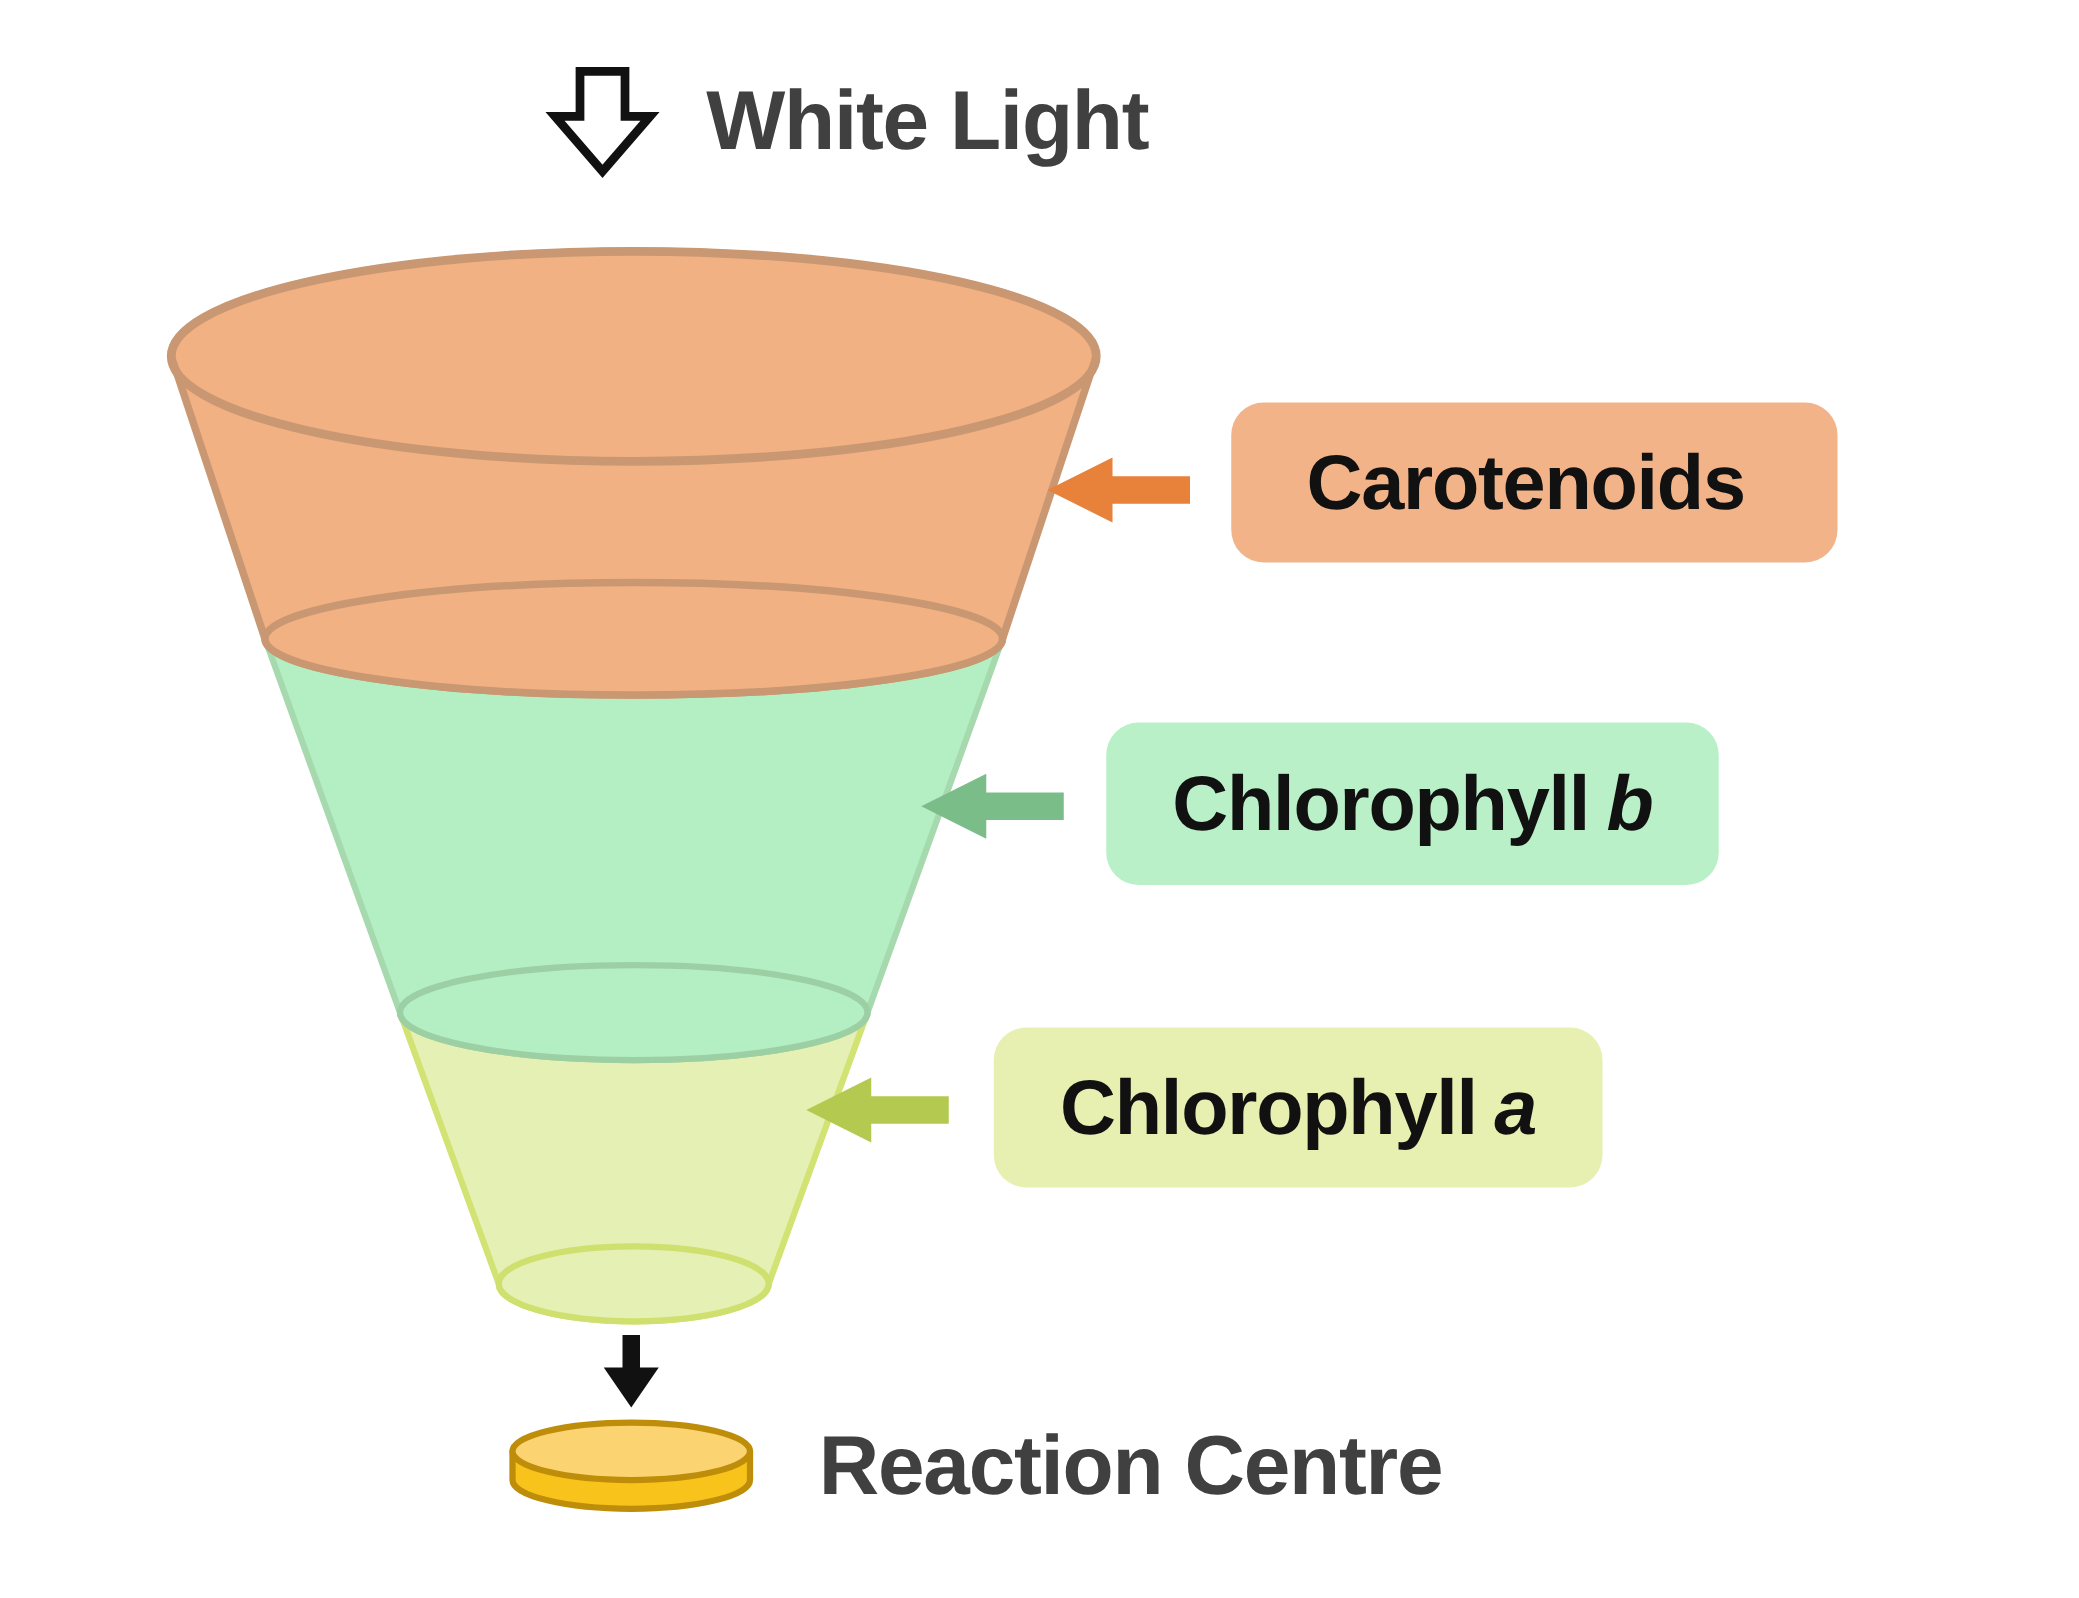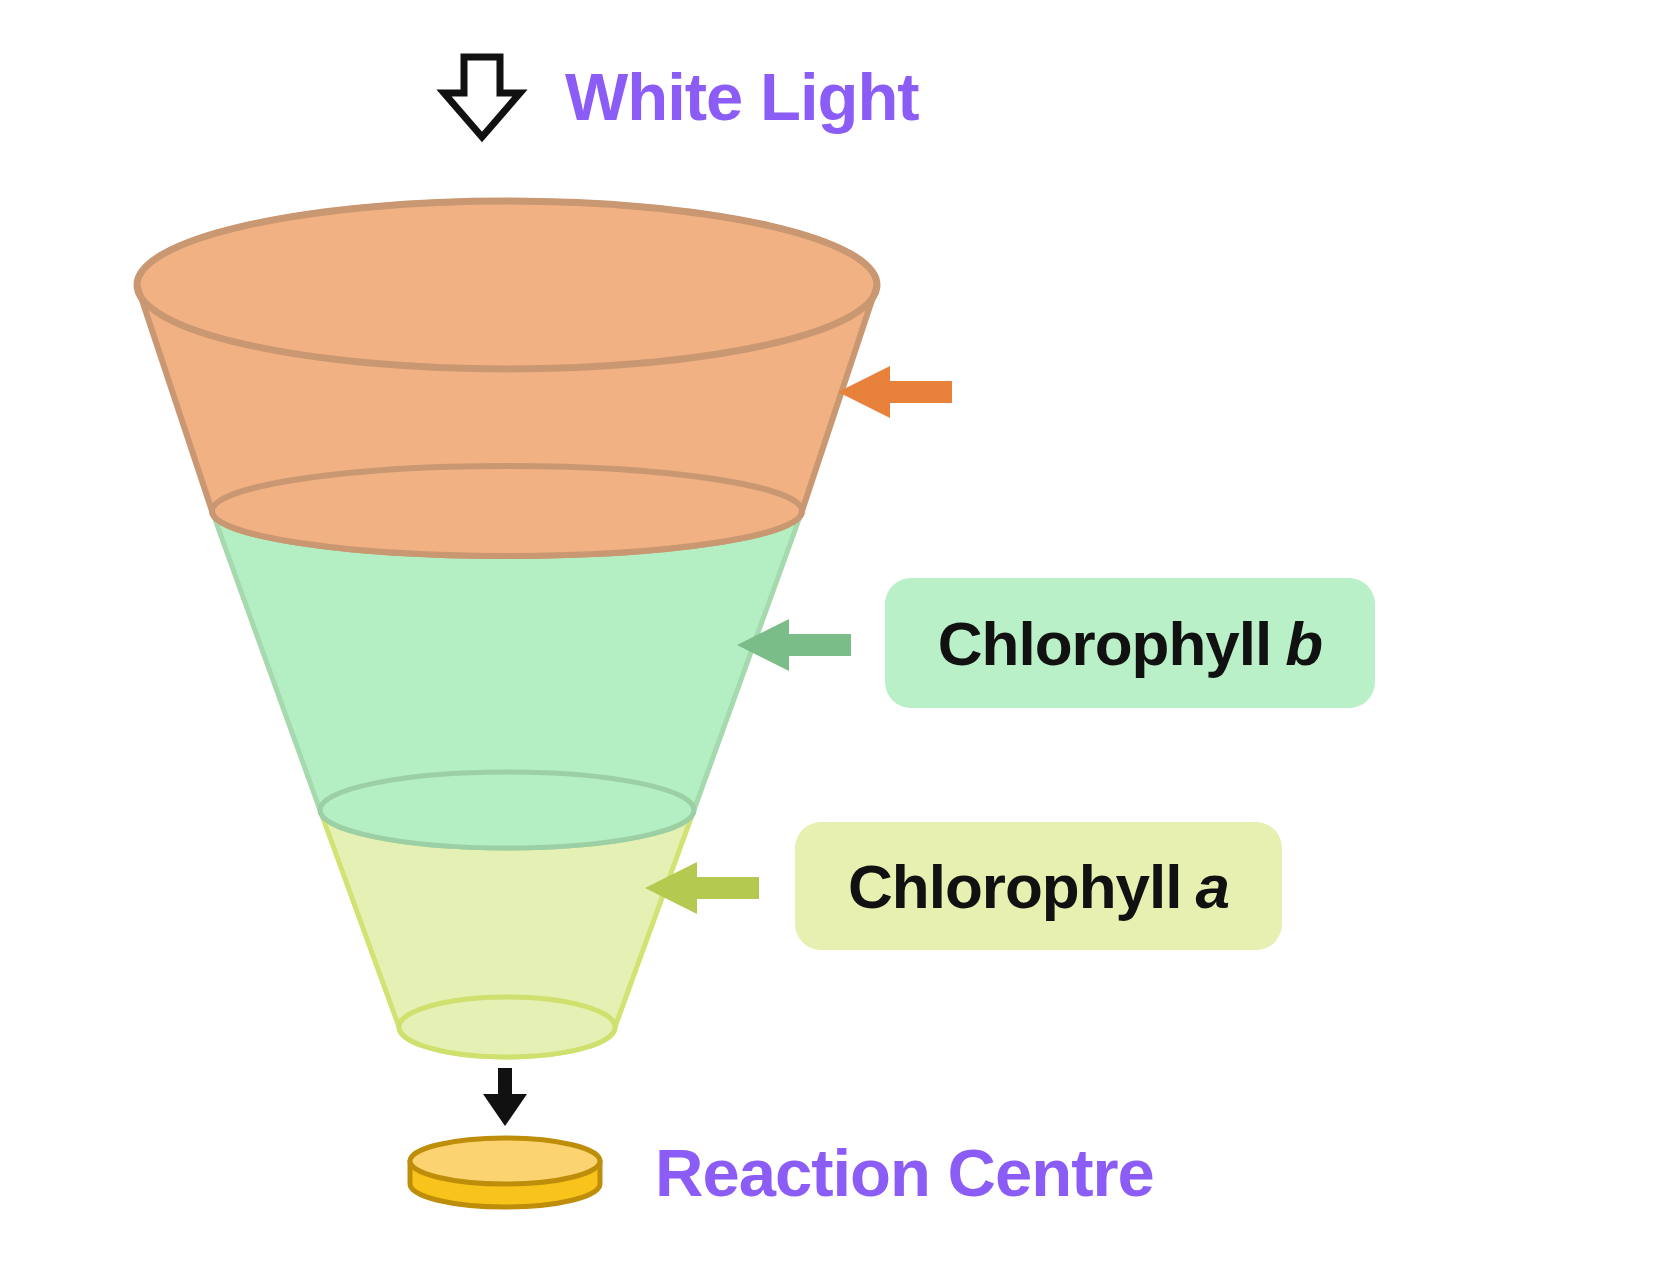--- a/index.html
+++ b/index.html
@@ -6,21 +6,21 @@
   #canvas {
     position: relative;
     width: 1663px;
     height: 1278px;
     background: #ffffff;
     font-family: "Liberation Sans", sans-serif;
     overflow: hidden;
   }
   .abs { position: absolute; }
   .big-text {
-    color: #8b5cf6;
+    color: #404040;
     font-size: 67px;
     font-weight: 700;
     letter-spacing: -1px;
     white-space: nowrap;
   }
   .pigment-box {
     position: absolute;
     display: flex;
     align-items: center;
     justify-content: center;
@@ -61,20 +61,24 @@
     <path d="M 410 1161 L 410 1184 A 95 23 0 0 0 600 1184 L 600 1161 Z" stroke="#BE8E0A" stroke-width="5" stroke-linejoin="round" fill="#F8C31A"></path>
     <ellipse cx="505" cy="1161" rx="95" ry="23" stroke="#BE8E0A" stroke-width="5" fill="#FBD471"></ellipse>
 
     <path d="M 838 392 L 890 366 L 890 381 L 952 381 L 952 403 L 890 403 L 890 418 Z" fill="#E8813A"></path>
     <path d="M 737 645 L 789 619 L 789 634 L 851 634 L 851 656 L 789 656 L 789 671 Z" fill="#7ABD88"></path>
     <path d="M 645 888 L 697 862 L 697 877 L 759 877 L 759 899 L 697 899 L 697 914 Z" fill="#B4C94F"></path>
   </svg>
 
   <div class="abs big-text" style="left:565px; top:57px; line-height:80px;">White Light</div>
 
+  <div class="pigment-box" style="left: 985px; top: 322px; width: 485px; height: 128px; background-color: rgb(242, 179, 136);">
+    <span>Carotenoids</span>
+      <span class="it"></span>
+  </div>
 
   <div class="pigment-box" style="left: 885px; top: 578px; width: 490px; height: 130px; background-color: rgb(185, 240, 199);">
     <span>Chlorophyll</span>
       <span class="it">b</span>
   </div>
 
   <div class="pigment-box" style="left: 795px; top: 822px; width: 487px; height: 128px; background-color: rgb(231, 240, 176);">
     <span>Chlorophyll</span>
       <span class="it">a</span>
   </div>

